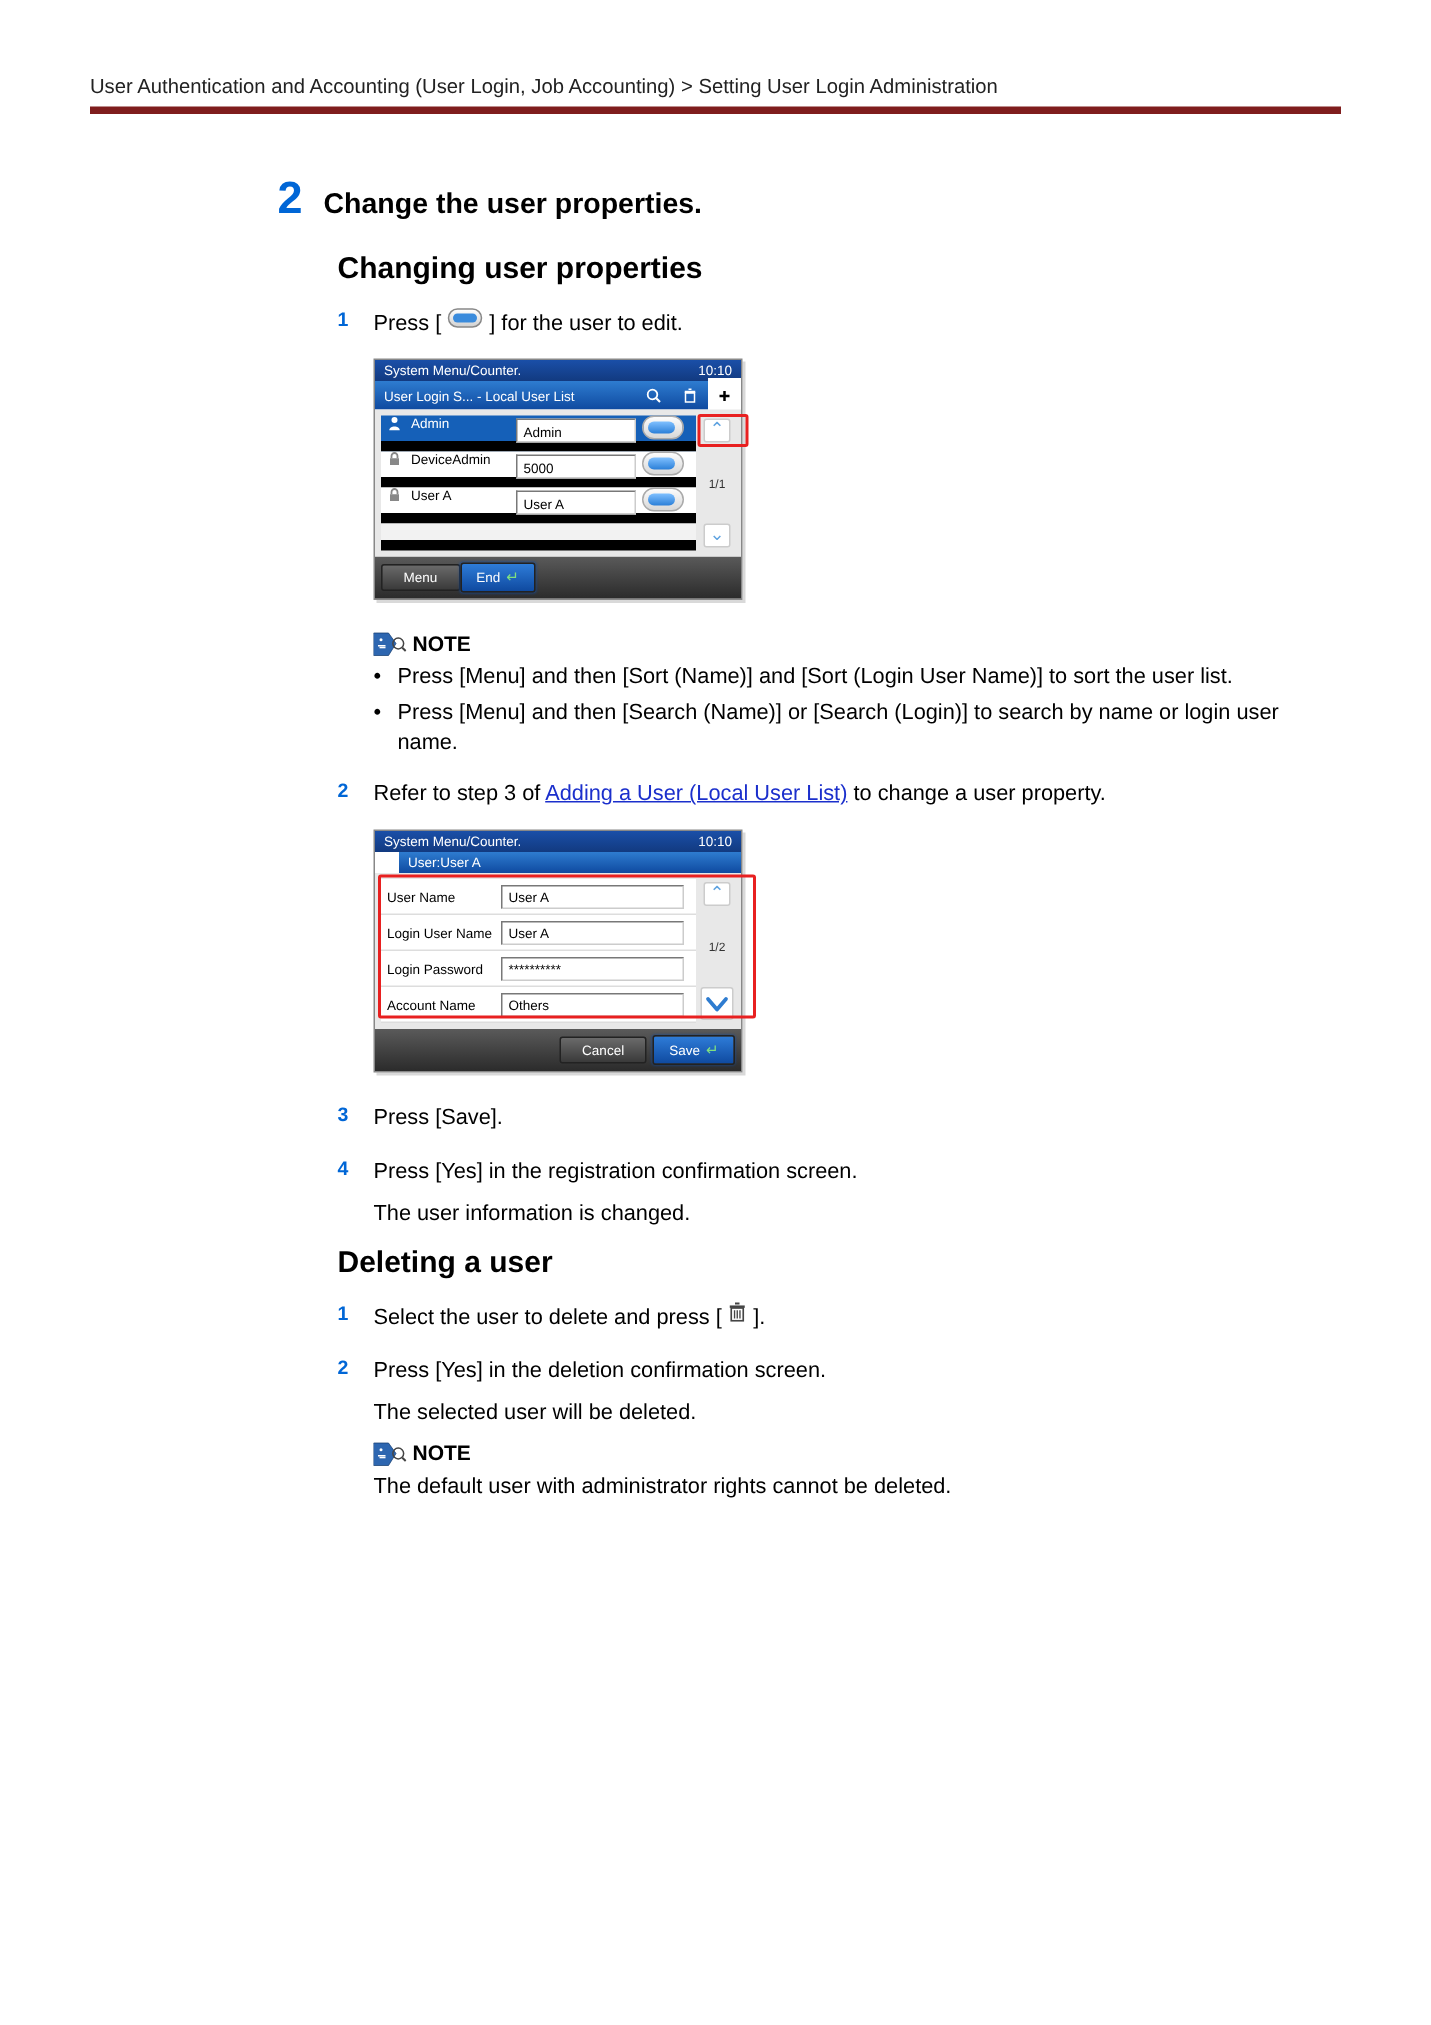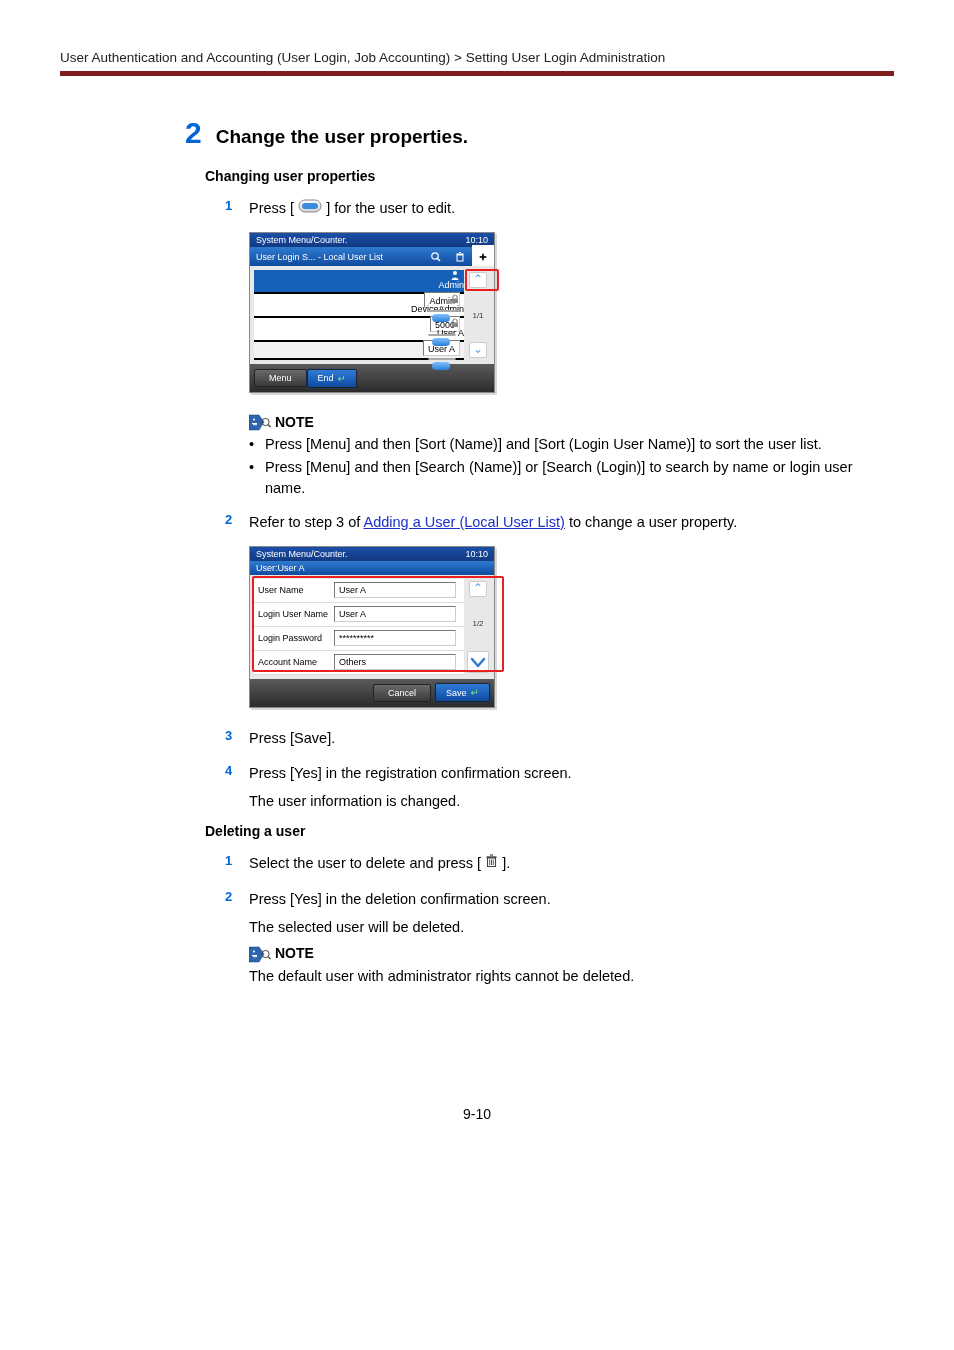--- a/index.html
+++ b/index.html
@@ -28,22 +28,22 @@
     color: #0066d6;
   }
   .step-big-title {
     font-family: "Arial Black", Arial, sans-serif;
     font-weight: 900;
     font-size: 19px;
     color: #000;
   }
   .subheading {
     font-weight: bold;
-    font-size: 14px;
-    margin-left: 20px;
+    font-size: 20px;
+    margin-left: 40px;
     margin-bottom: 14px;
   }
   .num-step {
     display: flex;
     margin-left: 40px;
     margin-bottom: 8px;
     gap: 10px;
     font-size: 14.5px;
   }
   .num-step .n { color: #0066d6; font-weight: 900; min-width: 14px; font-family: "Arial Black", Arial, sans-serif; font-size: 13px; }
@@ -94,36 +94,36 @@
     align-items: center;
     gap: 2px;
     white-space: nowrap;
   }
   .panel-header2 {
     background: linear-gradient(#2e7cd0, #0f4aa0);
     color: #fff;
     font-size: 9px;
     padding: 2px 6px;
     height: 14px;
+    margin-left: 16px;
   }
   .panel-body {
     position: relative;
     background: #e8e8e8;
     padding: 4px;
     display: flex;
     gap: 2px;
   }
   .panel-rows { flex: 1; }
   .prow {
     display: flex;
-    align-items: flex-end;
-    background: #fff;
-    border-bottom: 2px solid #000000;
+    align-items: flex-start;
+    background: #fff;
+    border-bottom: 7px solid #000000;
     height: 24px;
-    flex-direction: column;
   }
   .prow.sel { background: #1560b8; color: #fff; }
   .prow .cicon { width: 18px; display: flex; justify-content: center; }
   .prow .c1 { flex: 1; padding-left: 2px; font-size: 9px; }
   .prow .c2 {
     flex: 1;
     padding: 1px 4px;
     font-size: 9px;
     border: 1px inset #ccc;
     background: #fff;
@@ -479,14 +479,13 @@
             <line x1="19.2" y1="11.8" x2="21.5" y2="14" stroke="#444" stroke-width="1.4"></line>
           </svg>
         </span>
         <span class="note-label">NOTE</span>
       </div>
       <div class="note-plain">The default user with administrator rights cannot be deleted.</div>
     </div>
 
   </div>
 
-  <div class="footer-pn">9-10</div>
 </div>
 
 </body></html>

